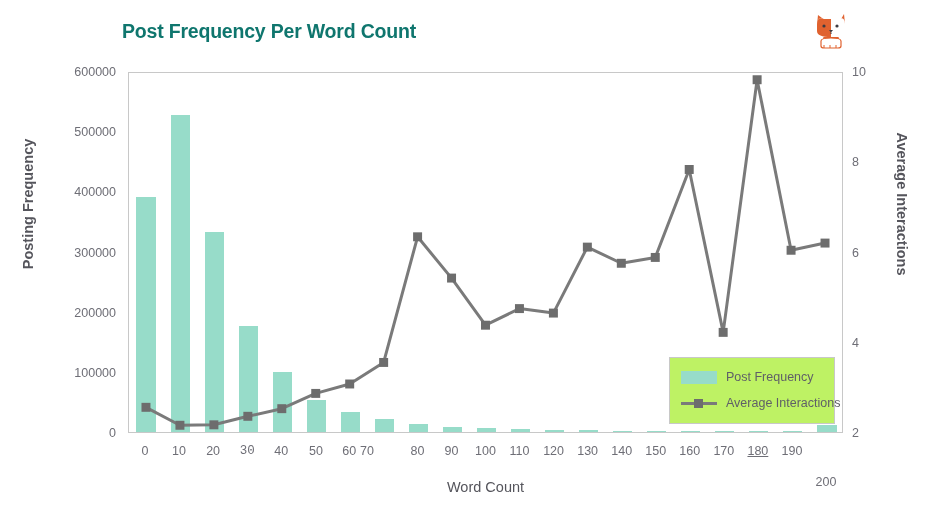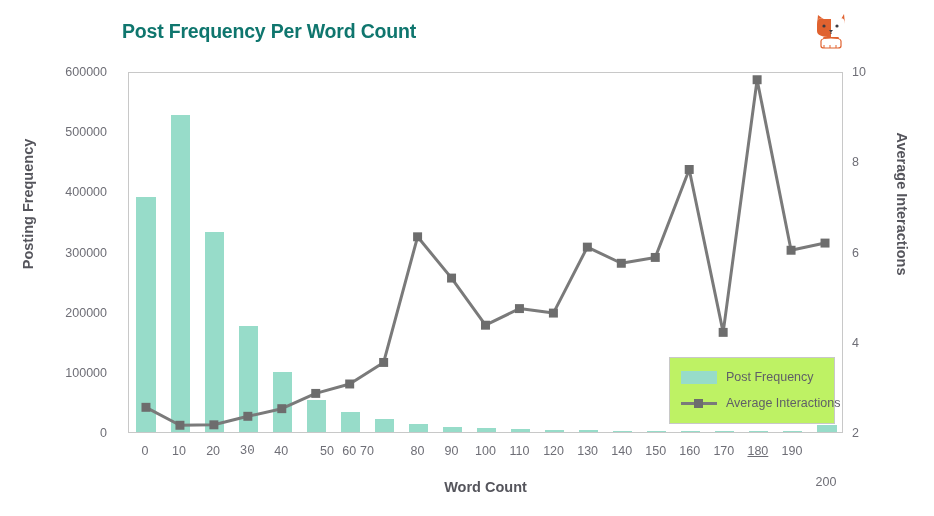--- a/index.html
+++ b/index.html
@@ -75,21 +75,21 @@
     overflow: visible;
   }
 
   
   .tick-label {
     position: absolute;
     font-size: 12.5px;
     color: #6e6e76;
     white-space: nowrap;
   }
-  .y-left-tick { right: 13px; text-align: right; transform: translateY(-50%); }
+  .y-left-tick { right: 4px; text-align: right; transform: translateY(-50%); }
   .y-right-tick { left: 0; transform: translateY(-50%); }
   .x-tick { top: 0; transform: translateX(-50%); }
 
   #y-left-ticks {
     position: absolute;
     left: 48px; top: 72px;
     width: 72px; height: 361px;
   }
   #y-right-ticks {
     position: absolute;
@@ -121,21 +121,21 @@
     font-weight: bold;
     color: #55555c;
     transform: rotate(90deg);
   }
   #x-axis-title {
     position: absolute;
     left: 128px; top: 479px;
     width: 715px;
     text-align: center;
     font-size: 14.5px;
-    font-weight: bold;
+    font-weight: normal;
     color: #55555c;
   }
 
   
   #legend {
     position: absolute;
     left: 669px; top: 357px;
     width: 166px;
     padding: 9px 11px 10px 11px;
     border: 1px solid #c8c8c8;
@@ -230,21 +230,21 @@
     <div class="tick-label y-right-tick" style="top: 180.5px;">6</div>
     <div class="tick-label y-right-tick" style="top: 90.25px;">8</div>
     <div class="tick-label y-right-tick" style="top: 0px;">10</div>
   </div>
 <div id="x-ticks">
     <div class="tick-label x-tick" style="left: 17.0238px;">0</div>
     <div class="tick-label x-tick" style="left: 51.0714px;">10</div>
     <div class="tick-label x-tick" style="left: 85.119px;">20</div>
     <div class="tick-label x-tick" style="left: 119.167px; font-family: Liberation Mono, monospace;">30</div>
     <div class="tick-label x-tick" style="left: 153.214px;">40</div>
-    <div class="tick-label x-tick" style="left: 199px;">50</div>
+    <div class="tick-label x-tick" style="left: 188px;">50</div>
     <div class="tick-label x-tick" style="left: 221.31px;">60</div>
     <div class="tick-label x-tick" style="left: 239px;">70</div>
     <div class="tick-label x-tick" style="left: 289.405px;">80</div>
     <div class="tick-label x-tick" style="left: 323.452px;">90</div>
     <div class="tick-label x-tick" style="left: 357.5px;">100</div>
     <div class="tick-label x-tick" style="left: 391.548px;">110</div>
     <div class="tick-label x-tick" style="left: 425.595px;">120</div>
     <div class="tick-label x-tick" style="left: 459.643px;">130</div>
     <div class="tick-label x-tick" style="left: 493.69px;">140</div>
     <div class="tick-label x-tick" style="left: 527.738px;">150</div>

